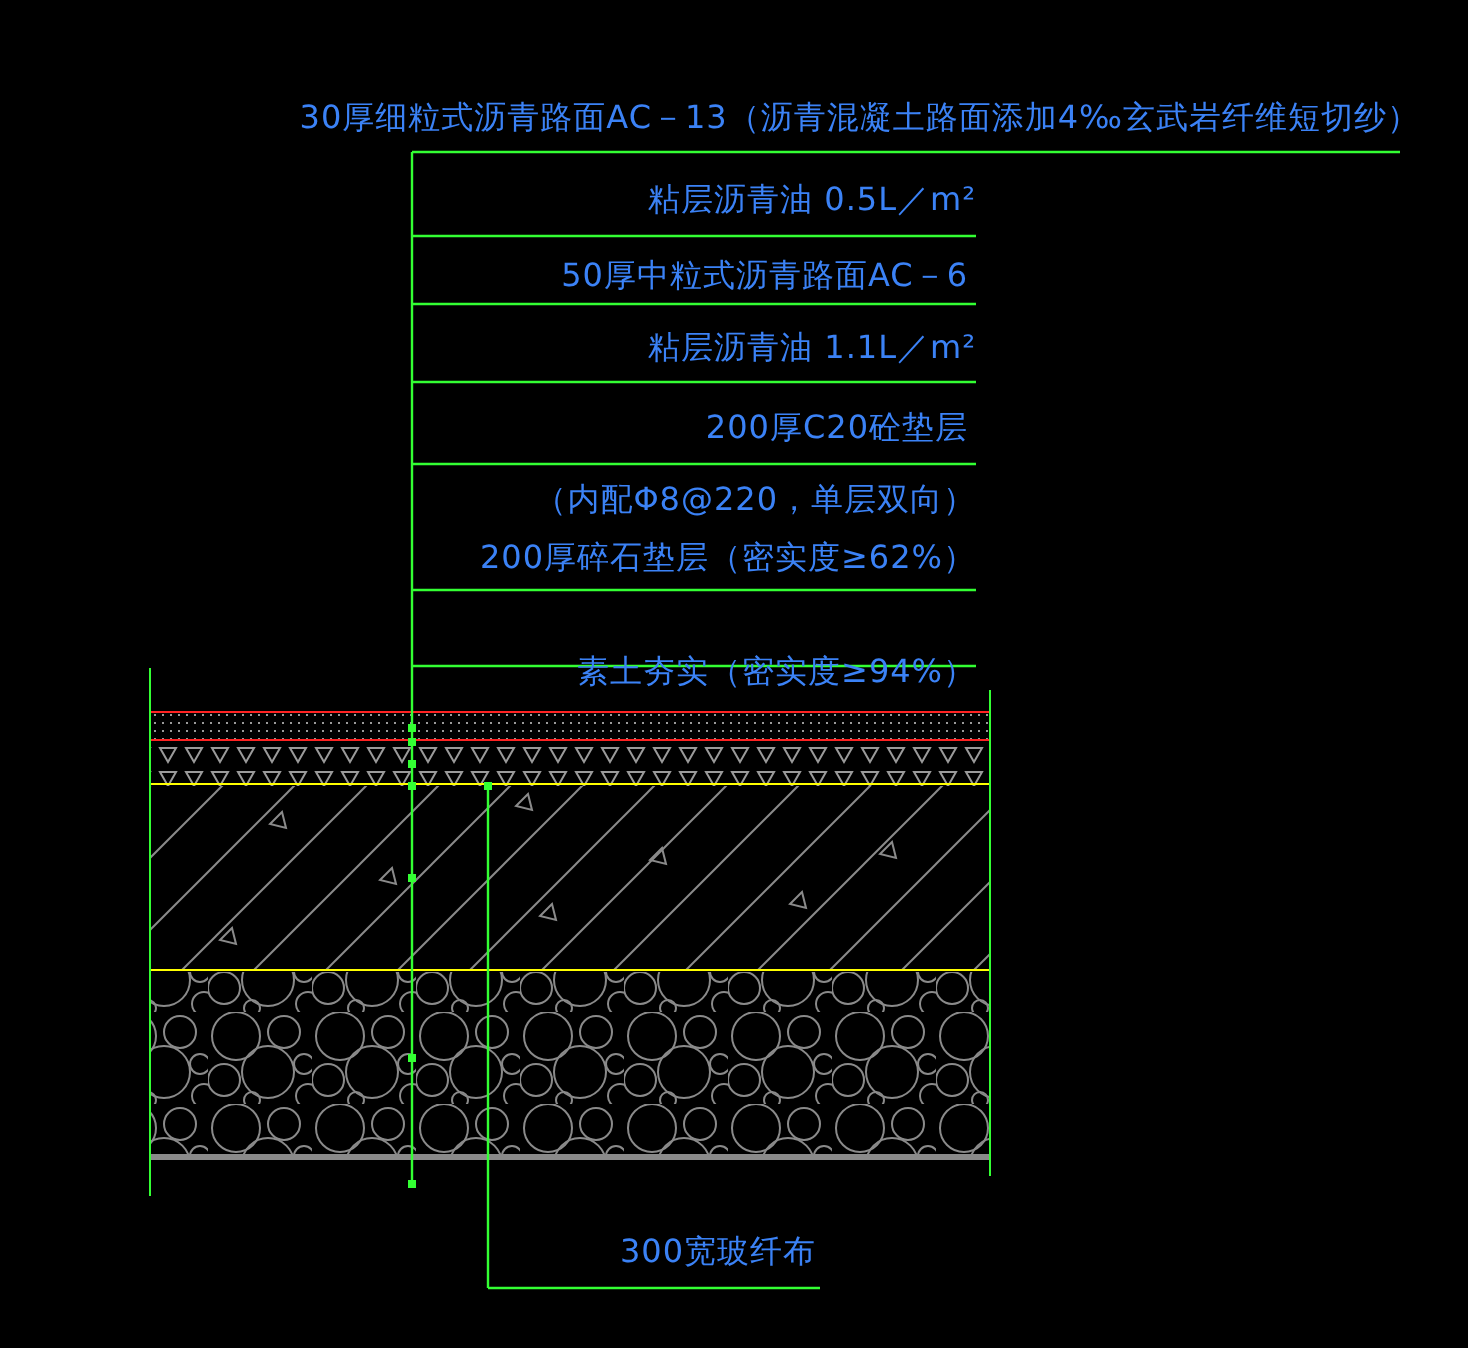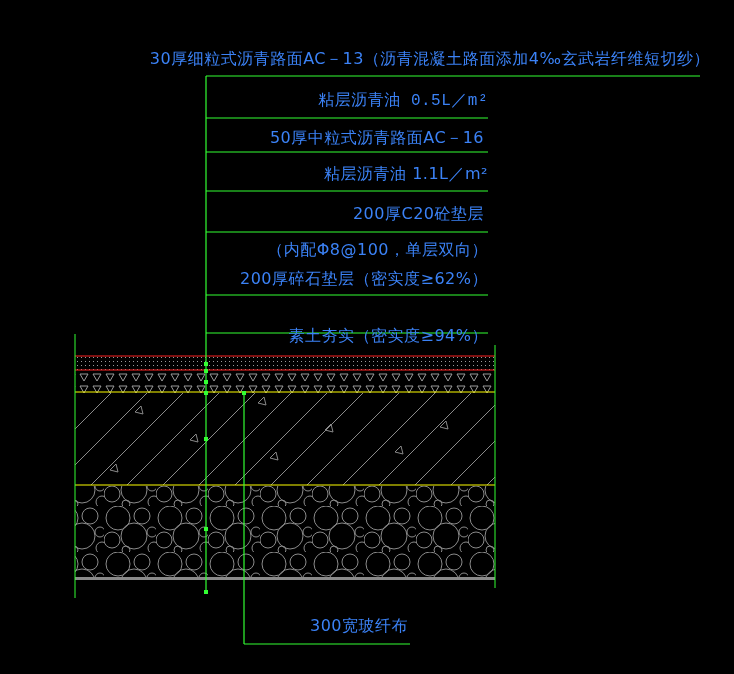--- a/index.html
+++ b/index.html
@@ -74,20 +74,20 @@
     <rect x="204" y="380" width="4" height="4"></rect>
       <rect x="204" y="391" width="4" height="4"></rect>
     <rect x="242" y="391" width="4" height="4"></rect>
       <rect x="204" y="437" width="4" height="4"></rect>
     <rect x="204" y="527" width="4" height="4"></rect>
       <rect x="204" y="590" width="4" height="4"></rect>
   </g>
 </svg>
 
 <div class="lbl" style="right:24px; top:49px;">30厚细粒式沥青路面AC－13（沥青混凝土路面添加4‰玄武岩纤维短切纱）</div>
-<div class="lbl" style="right:246px; top:90px;font-family:Liberation Mono, monospace;">粘层沥青油  0.5L／m²</div>
-<div class="lbl" style="right:250px; top:128px;">50厚中粒式沥青路面AC－16</div>
+<div class="lbl" style="right:246px; top:90px;">粘层沥青油  0.5L／m²</div>
+<div class="lbl" style="right:250px; top:128px;">50厚中粒式沥青路面AC－6</div>
 <div class="lbl" style="right:246px; top:164px;">粘层沥青油  1.1L／m²</div>
 <div class="lbl" style="right:250px; top:204px;">200厚C20砼垫层</div>
-<div class="lbl" style="right:246px; top:240px;">（内配Φ8@100，单层双向）</div>
+<div class="lbl" style="right:246px; top:240px;">（内配Φ8@220，单层双向）</div>
 <div class="lbl" style="right:246px; top:269px;">200厚碎石垫层（密实度≥62%）</div>
 <div class="lbl" style="right:246px; top:326px;">素土夯实（密实度≥94%）</div>
 <div class="lbl" style="right:326px; top:616px;">300宽玻纤布</div>
 
 </body></html>

